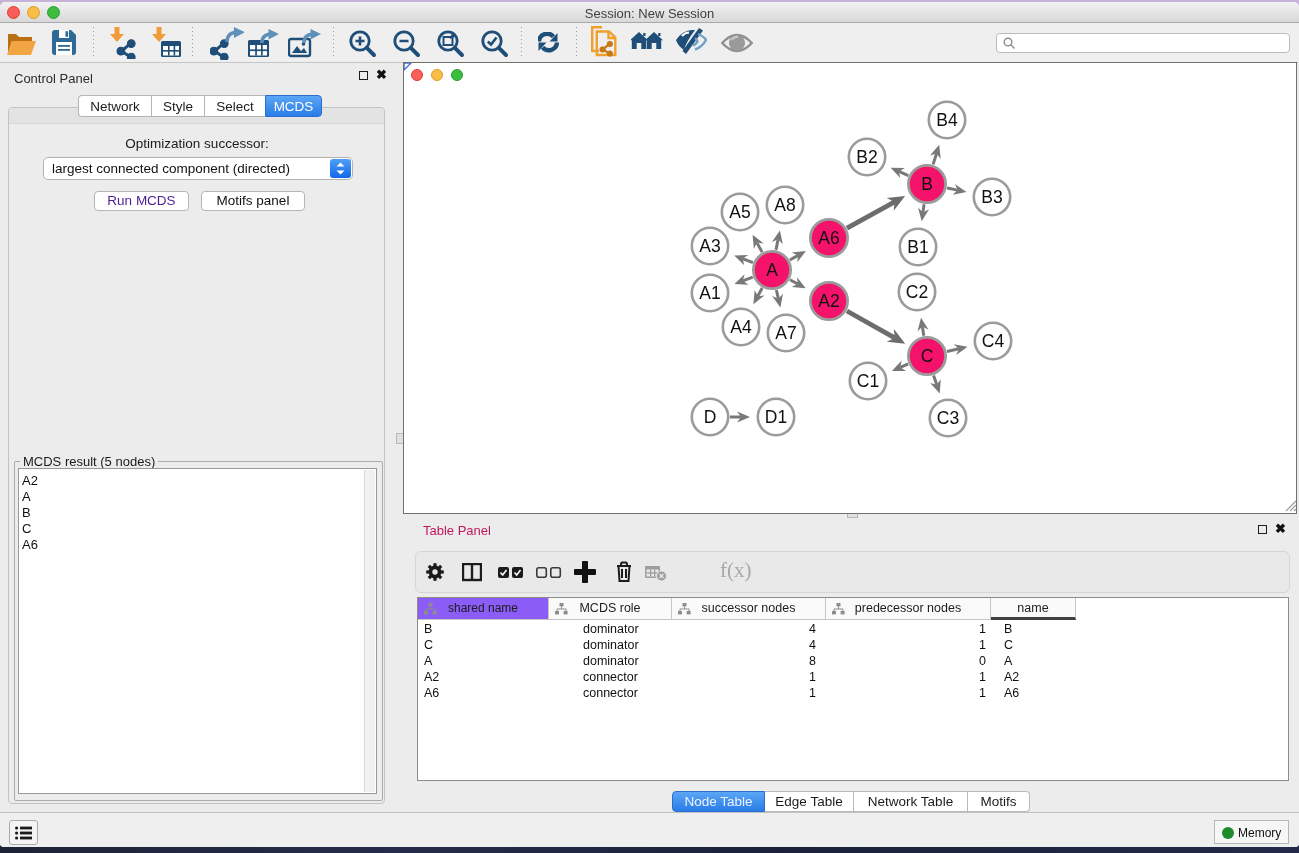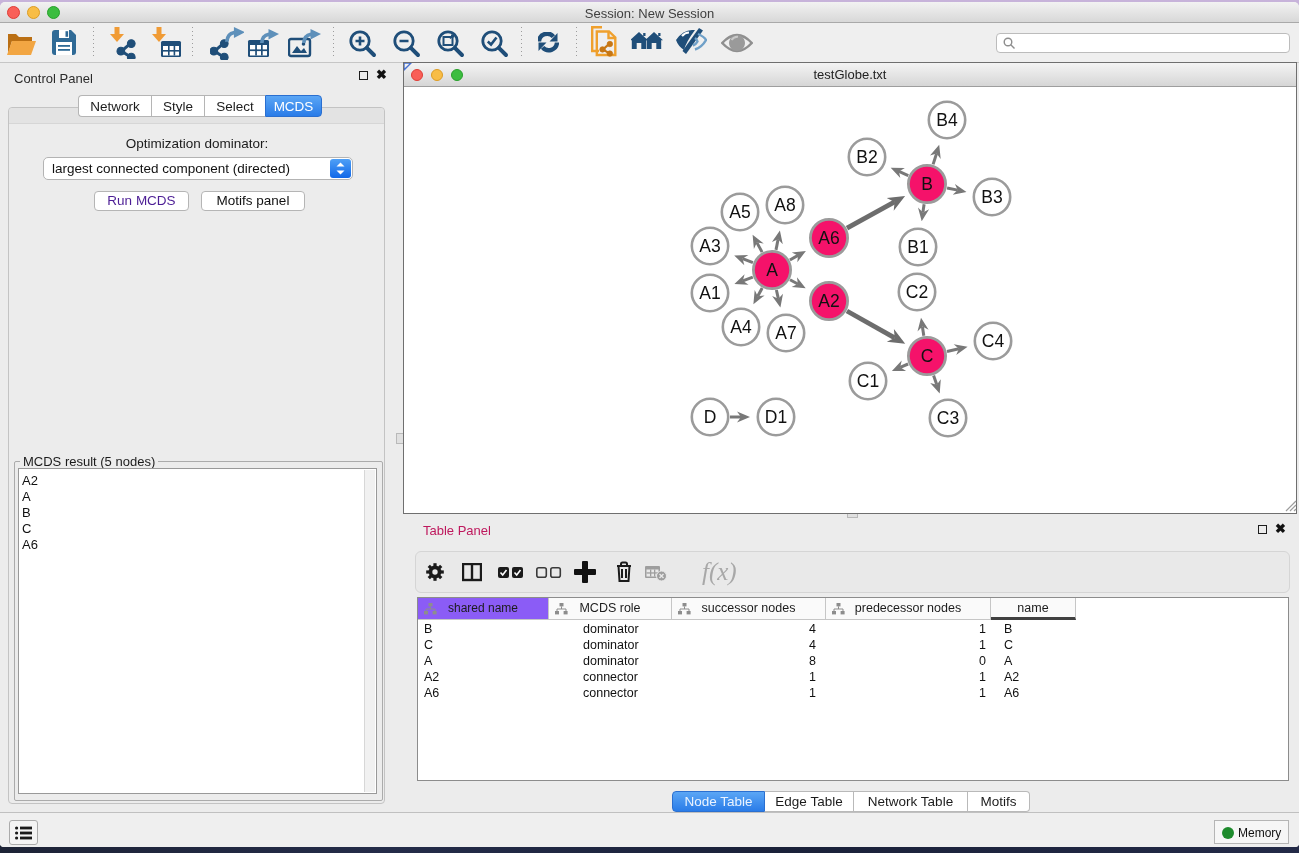--- a/index.html
+++ b/index.html
@@ -159,39 +159,36 @@
       <div class="abs" style="left:14px;top:71px;font-size:13px;color:#2b2b2b">Control Panel</div>
       <div style="position:absolute;left:359px;top:71px;width:9px;height:9px;border:1.6px solid #1d1d1d"></div>
       <div style="position:absolute;left:376px;top:67px;font-size:13px;font-weight:bold;color:#111">✖</div>
       <div class="abs" style="left:8px;top:107px;width:377px;height:697px;background:#ececec;border:1px solid #c3c3c3;border-radius:4px">
         <div class="abs" style="left:0;top:0;width:375px;height:16px;background:#e3e3e3;border-bottom:1px solid #d6d6d6;border-radius:4px 4px 0 0"></div>
       </div>
       <div class="abs" style="left:78px;top:95px;width:73px;height:22px;background:#fff;border:1px solid #b5b5b5;border-right:none;border-radius:4px 0 0 4px;font-size:13.5px;color:#1c1c1c;text-align:center;line-height:21px">Network</div>
       <div class="abs" style="left:151px;top:95px;width:53px;height:22px;background:#fff;border:1px solid #b5b5b5;border-right:none;border-radius:0;font-size:13.5px;color:#1c1c1c;text-align:center;line-height:21px">Style</div>
       <div class="abs" style="left:204px;top:95px;width:61px;height:22px;background:#fff;border:1px solid #b5b5b5;border-right:none;border-radius:0;font-size:13.5px;color:#1c1c1c;text-align:center;line-height:21px">Select</div>
       <div class="abs" style="left:265px;top:95px;width:57px;height:22px;background:linear-gradient(#5ba6f5,#2a7ce8);border:1px solid #2a6fd0;border-radius:0 4px 4px 0;font-size:13.5px;color:#fff;text-align:center;line-height:21px">MCDS</div>
-      <div class="abs" style="left:8px;top:136px;width:378px;text-align:center;font-size:13.5px;color:#1b1b1b">Optimization dominator:</div>
+      <div class="abs" style="left:8px;top:136px;width:378px;text-align:center;font-size:13.5px;color:#1b1b1b">Optimization successor:</div>
       <div class="abs" style="left:43px;top:157px;width:310px;height:23px;background:#fff;border:1px solid #b3b3b3;border-radius:5px;font-size:13.5px;color:#111;line-height:21px;padding-left:8px">largest connected component (directed)<div class="abs" style="right:1px;top:1px;width:21px;height:19px;border-radius:3px;background:linear-gradient(#4fa0f6,#1168e8)"><svg width="21" height="19" viewBox="0 0 21 19">
             <path d="M6.5 7.5 L10.5 3.5 L14.5 7.5 Z" fill="#fff"></path>
             <path d="M6.5 11.5 L10.5 15.5 L14.5 11.5 Z" fill="#fff"></path>
           </svg></div></div>
       <div class="abs" style="left:94px;top:191px;width:95px;height:20px;background:#fff;border:1px solid #b5b5b5;border-radius:4px;font-size:13.5px;color:#4c1d95;text-align:center;line-height:18px">Run MCDS</div>
       <div class="abs" style="left:201px;top:191px;width:104px;height:20px;background:#fff;border:1px solid #b5b5b5;border-radius:4px;font-size:13.5px;color:#111;text-align:center;line-height:18px">Motifs panel</div>
       <div class="abs" style="left:14px;top:461px;width:369px;height:340px;border:1px solid #ababab;border-radius:2px"></div>
       <div class="abs" style="left:20px;top:454px;background:#ececec;padding:0 3px;font-size:13px;color:#1b1b1b">MCDS result (5 nodes)</div>
       <div class="abs" style="left:18px;top:468px;width:359px;height:326px;background:#fff;border:1px solid #999">
         <div style="position:absolute;left:3px;top:4px;font-size:13px;color:#111;line-height:16px">A2<br>A<br>B<br>C<br>A6</div>
         <div style="position:absolute;right:1px;top:1px;width:11px;height:322px;background:#f1f1f1;border-left:1px solid #d7d7d7"></div>
       </div>
       <div class="abs" style="left:396px;top:433px;width:8px;height:11px;background:#e0e0e0;border:1px solid #b9b9b9"></div>
       <div class="abs" style="left:847px;top:510px;width:11px;height:8px;background:#e0e0e0;border:1px solid #b9b9b9"></div>
       <div class="abs" style="left:403px;top:62px;width:894px;height:452px;border:1px solid #6f6f6f;background:#fff">
-        <div class="abs" style="left:0;top:0;width:892px;height:24px;background:linear-gradient(#f4f4f4,#d6d6d6);border-bottom:1px solid #9e9e9e">
-          <div class="abs" style="left:0;top:4px;width:892px;text-align:center;font-size:13px;color:#222">testGlobe.txt</div>
-        </div>
         <svg width="8" height="8" viewBox="0 0 8 8" style="position:absolute;left:0;top:0">
           <path d="M0 0 L7 0 L0 7 Z" fill="none" stroke="#4670d2" stroke-width="1.4"></path>
         </svg>
       </div>
       <div style="position:absolute;left:411.0px;top:68.5px;width:12px;height:12px;border-radius:50%;background:#f95f58;border:1px solid #de3d36;box-sizing:border-box"></div>
       <div style="position:absolute;left:431.0px;top:68.5px;width:12px;height:12px;border-radius:50%;background:#f8bd46;border:1px solid #dd9c23;box-sizing:border-box"></div>
       <div style="position:absolute;left:451.0px;top:68.5px;width:12px;height:12px;border-radius:50%;background:#3cbd40;border:1px solid #28a02b;box-sizing:border-box"></div>
       <svg width="14" height="14" viewBox="0 0 14 14" style="position:absolute;left:1283px;top:498px">
         <g stroke="#9c9c9c" stroke-width="1.2">
           <line x1="13" y1="3" x2="3" y2="13"></line>
@@ -331,21 +328,21 @@
         <g fill="#9e9e9e">
           <rect x="0" y="2" width="15" height="12" rx="1"></rect>
         </g>
         <rect x="1.5" y="5.5" width="12" height="7" fill="#e9e9e9"></rect>
         <rect x="5" y="5.5" width="1.3" height="7" fill="#9e9e9e"></rect>
         <rect x="9" y="5.5" width="1.3" height="7" fill="#9e9e9e"></rect>
         <rect x="1.5" y="8.3" width="12" height="1.3" fill="#9e9e9e"></rect>
         <circle cx="16.5" cy="12" r="5" fill="#9e9e9e" stroke="#e9e9e9" stroke-width="1"></circle>
         <path d="M14.5 10 L18.5 14 M18.5 10 L14.5 14" stroke="#e9e9e9" stroke-width="1.4"></path>
       </svg>
-      <div class="abs" style="left:702px;top:558px;font-family:'Liberation Serif',serif;font-style:italic;font-size:25px;color:#a8a8a8">f(x)</div>
+      <div class="abs" style="left:720px;top:558px;font-family:'Liberation Serif',serif;font-size:21px;color:#a8a8a8">f(x)</div>
       <div class="abs" style="left:417px;top:597px;width:872px;height:184px;background:#fff;border:1px solid #8c8c8c"></div>
       <div class="abs" style="left:418px;top:598px;width:131px;height:22px;background:#8b5cf6;border-right:1px solid #c6c6c6;border-bottom:1px solid #c6c6c6;font-size:12px;color:#1c1c1c;text-align:center;line-height:21px">shared name</div>
       <svg style="position:absolute;left:424px;top:603px" width="13" height="12" viewBox="0 0 13 12">
         <g fill="#8d8d8d">
           <rect x="4.5" y="0" width="4" height="3.4"></rect>
           <rect x="0" y="8" width="4" height="3.4"></rect>
           <rect x="8.6" y="8" width="4" height="3.4"></rect>
         </g>
         <path d="M6.5 3.4 L6.5 6 M2 8 L2 6 L11 6 L11 8" stroke="#8d8d8d" fill="none" stroke-width="1"></path>
       </svg>

